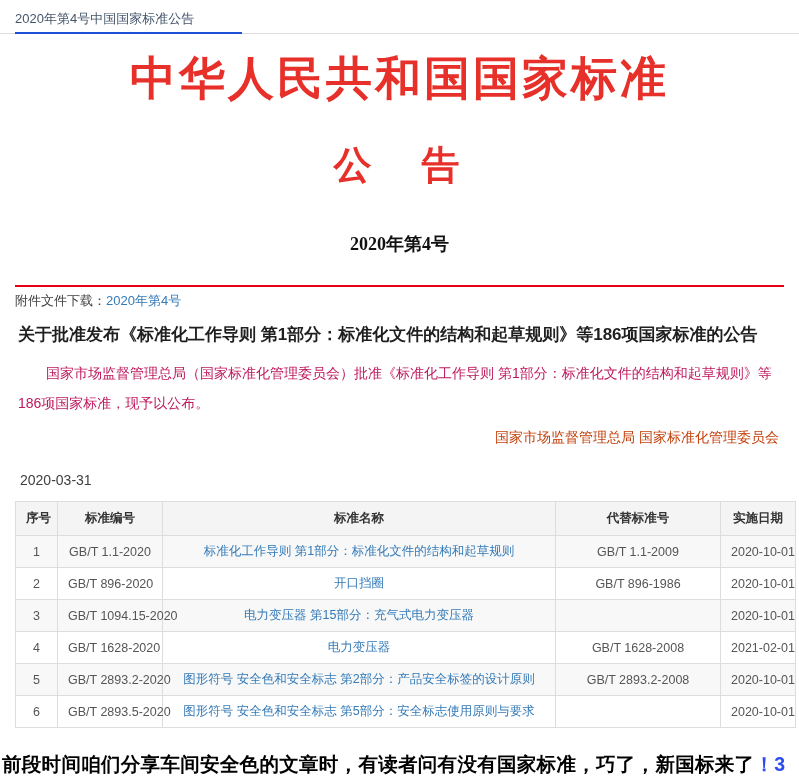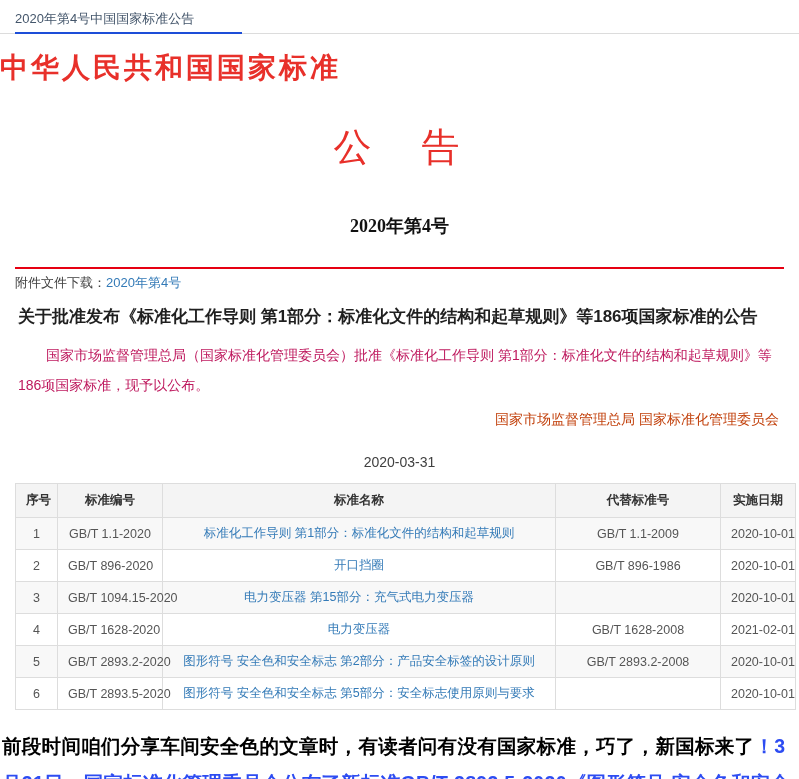--- a/index.html
+++ b/index.html
@@ -17,41 +17,41 @@
   }
   
   .tabbar{border-bottom:1px solid #dcdcdc;padding:9px 0 0 15px;}
   .tab{
     display:inline-block;font-size:13px;color:#44566b;
     padding:0 48px 4px 0;border-bottom:2px solid #1d4ed8;
     margin-bottom:-1px;cursor:pointer;
   }
   
   .title{
-    margin:22px 0 0;text-align:left;color:var(--red);
-    font-family:Liberation Mono, monospace;
-    font-size:28px;font-weight:600;letter-spacing:3px;line-height:1;
+    margin:22px 0 0;text-align:center;color:var(--red);
+    font-family:Liberation Serif, serif;
+    font-size:46px;font-weight:600;letter-spacing:3px;line-height:1;
   }
   .subtitle{
     margin:44px 0 0;text-align:center;color:var(--red);
     font-family:"Liberation Serif","DejaVu Serif",serif;
-    font-size:38px;font-weight:400;line-height:1;letter-spacing:6px;
+    font-size:38px;font-weight:700;line-height:1;letter-spacing:6px;
   }
   .issue{
     margin:51px 0 0;text-align:center;color:#111;
     font-family:"Liberation Serif","DejaVu Serif",serif;
     font-size:18px;font-weight:700;line-height:1;
   }
   .redline{border:none;border-top:2px solid var(--rule-red);margin:32px 15px 0;}
   .attachment{margin:5px 15px 0;font-size:13px;color:#404040;line-height:18px;}
   .link{color:var(--link);text-decoration:none;cursor:pointer;}
   .heading{margin:14px 18px 2px;font-size:17px;font-weight:700;color:#1f1f1f;line-height:21px;}
   .body-para{margin:13px 18px 0;font-size:14px;color:#be185d;line-height:30px;text-indent:2em;}
   .sig{margin:9px 20px 0;text-align:right;font-size:14px;color:#c2410c;line-height:20px;}
-  .date{margin:25px 20px 0;text-align:center;font-size:14px;color:#404040;line-height:16px;}
+  .date{margin:25px 20px 0;text-align:left;font-size:14px;color:#404040;line-height:16px;}
   
   .std-table{
     margin:13px 15px 0;border-collapse:collapse;width:780px;
     table-layout:fixed;font-size:12.5px;
   }
   .std-table th,.std-table td{
     border:1px solid var(--border);padding:7px 10px;text-align:center;
     color:#555;white-space:nowrap;overflow:visible;
   }
   .std-table thead th{background:#f4f4f4;color:#333;font-weight:700;padding:8px 10px;}

